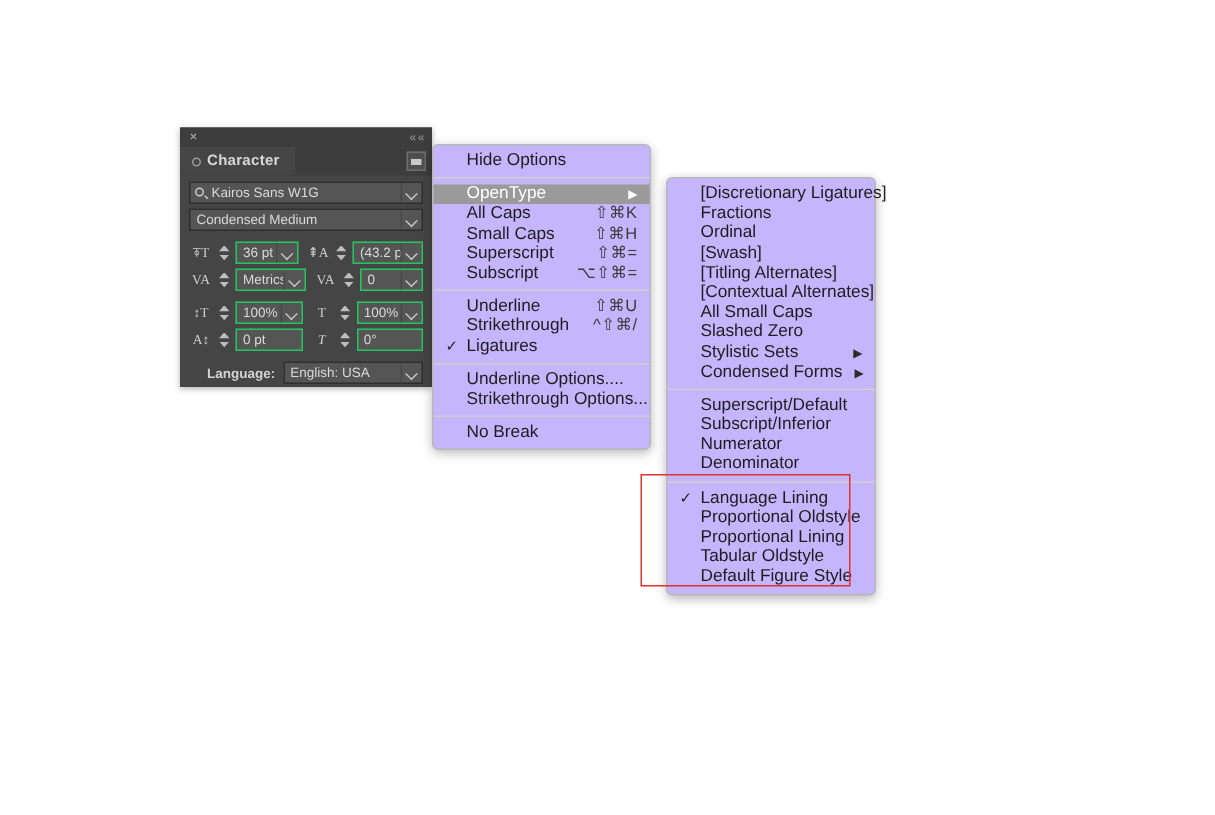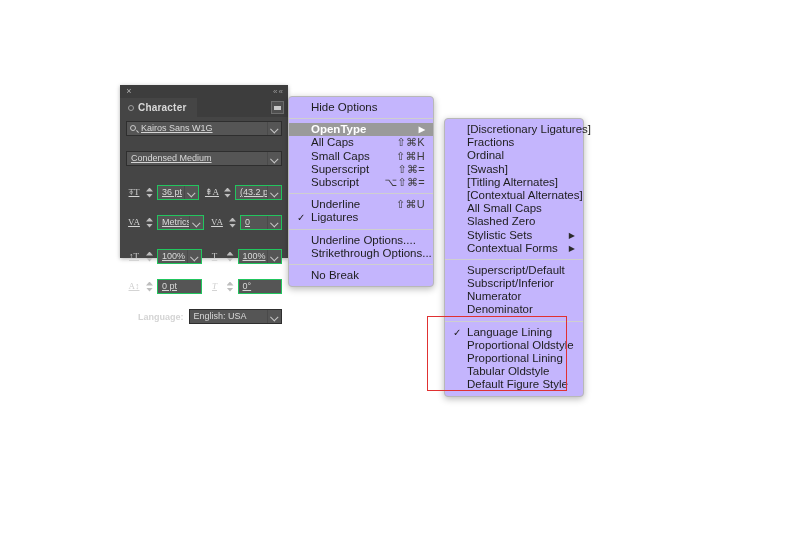--- a/index.html
+++ b/index.html
@@ -106,23 +106,22 @@
     height: 4px;
     background: #c9c9c9;
   }
   .panel-body {
     padding: 4px 6px 0 6px;
   }
 
   .field-row {
     display: flex;
     align-items: center;
-    margin-bottom: 15px;
+    margin-bottom: 3px;
     gap: 4px;
-    text-decoration: underline;
   }
   .field-row.split { gap: 5px; }
 
   .combo {
     position: relative;
     background: #555555;
     border: 1px solid #2e2e2e;
     height: 15px;
     box-sizing: border-box;
     display: flex;
@@ -321,21 +320,20 @@
   .mi .mi-label { flex: 1 1 auto; }
   .mi .mi-shortcut {
     color: #3b3b3b;
     font-size: 11px;
     padding-left: 10px;
     letter-spacing: 0.3px;
   }
   .mi.highlight {
     background: #9a9a9a;
     color: #ffffff;
-    font-weight: bold;
   }
   .mi .check {
     position: absolute;
     left: 8px;
     top: 0;
     line-height: 13.2px;
     font-size: 10px;
   }
   .mi .submark {
     font-size: 8px;
@@ -511,20 +509,24 @@
     <div class="mi">
       <span class="mi-label">Subscript</span>
       <span class="mi-shortcut">⌥⇧⌘=</span>
     </div>
     <div class="sep"></div>
     <div class="mi">
       <span class="mi-label">Underline</span>
       <span class="mi-shortcut">⇧⌘U</span>
     </div>
     <div class="mi">
+      <span class="mi-label">Strikethrough</span>
+      <span class="mi-shortcut">^⇧⌘/</span>
+    </div>
+    <div class="mi">
       <span class="check">✓</span>
       <span class="mi-label">Ligatures</span>
     </div>
     <div class="sep"></div>
     <div class="mi">
       <span class="mi-label">Underline Options....</span>
     </div>
     <div class="mi">
       <span class="mi-label">Strikethrough Options...</span>
     </div>
@@ -557,21 +559,21 @@
       <span class="mi-label">All Small Caps</span>
     </div>
     <div class="mi">
       <span class="mi-label">Slashed Zero</span>
     </div>
     <div class="mi">
       <span class="mi-label">Stylistic Sets</span>
       <span class="submark">▶</span>
     </div>
     <div class="mi">
-      <span class="mi-label">Contextual Forms</span>
+      <span class="mi-label">Condensed Forms</span>
       <span class="submark">▶</span>
     </div>
     <div class="sep"></div>
     <div class="mi">
       <span class="mi-label">Superscript/Default</span>
     </div>
     <div class="mi">
       <span class="mi-label">Subscript/Inferior</span>
     </div>
     <div class="mi">

